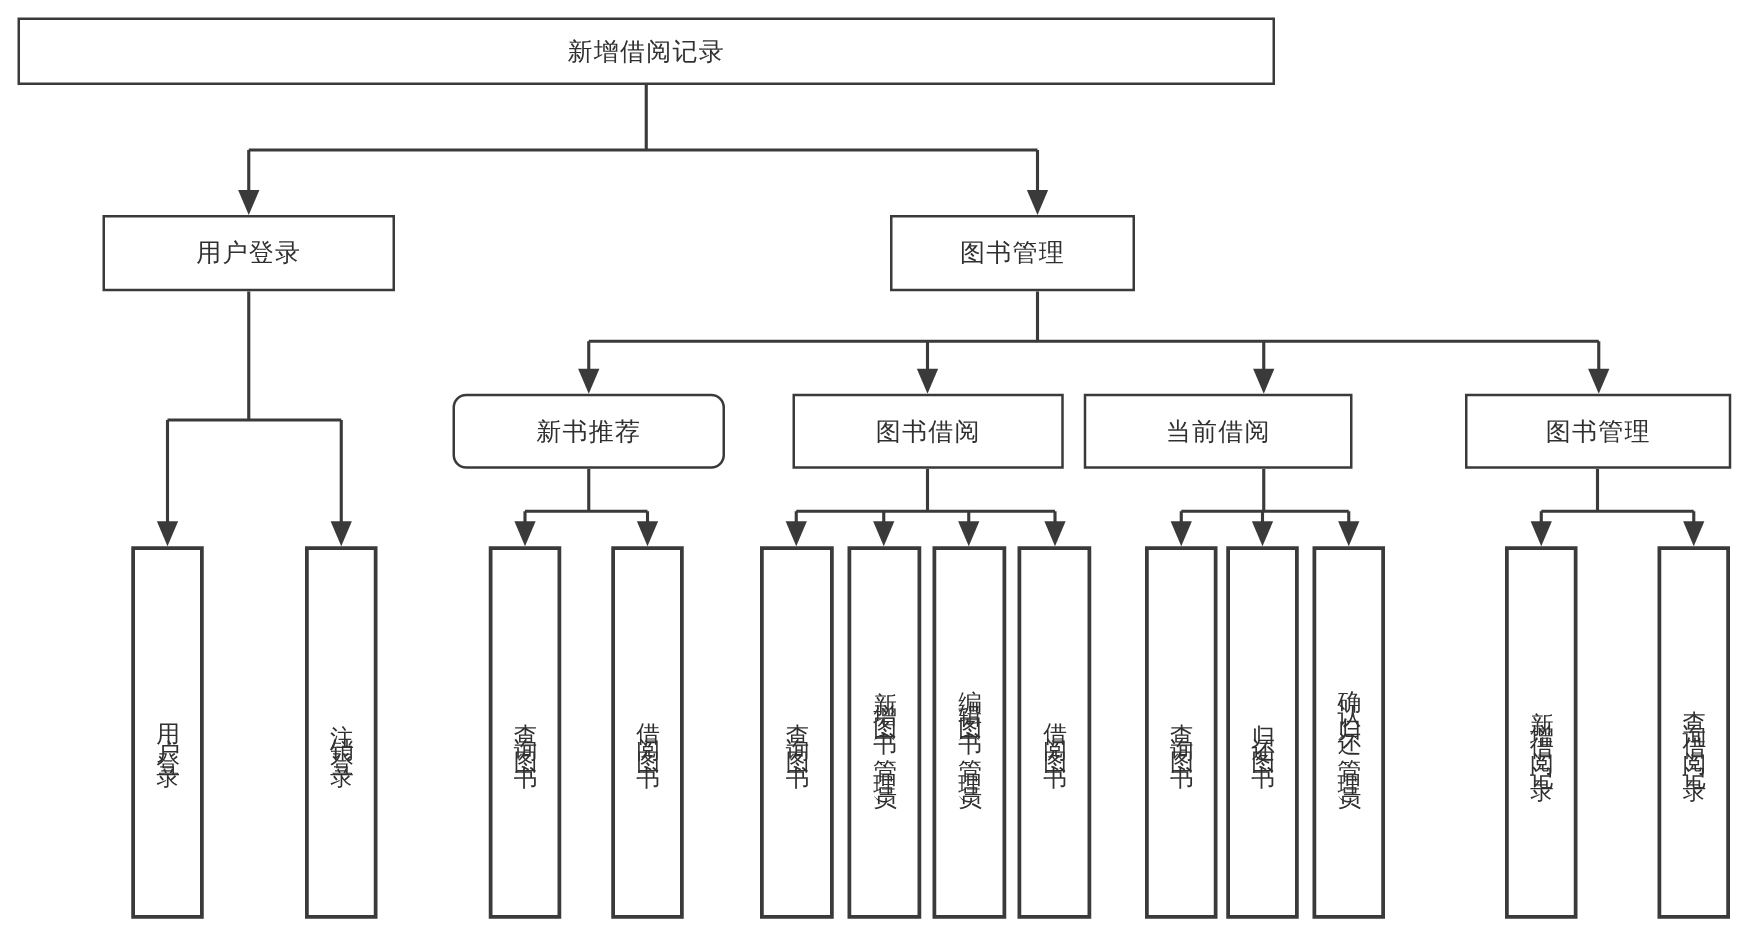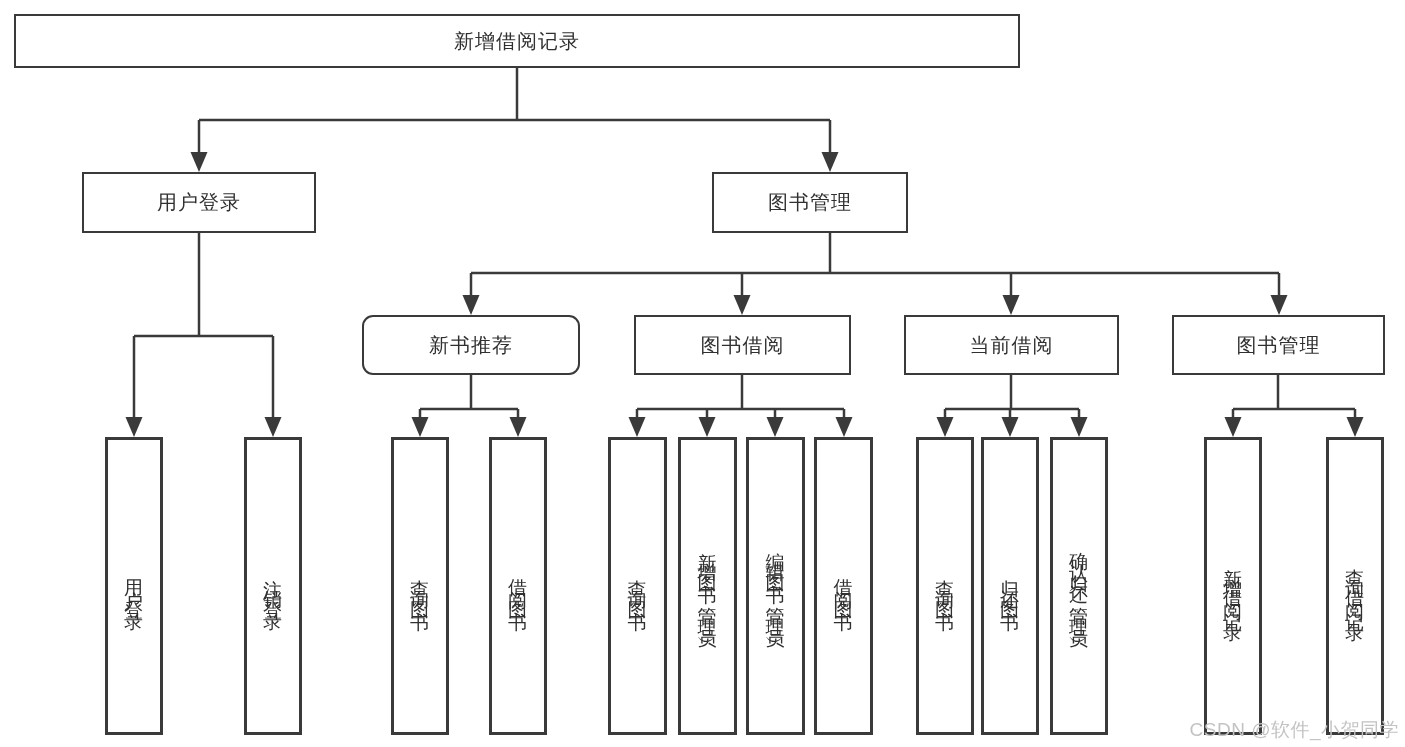--- a/index.html
+++ b/index.html
@@ -151,21 +151,21 @@
   <div class="node" style="left:712px; top:172px; width:196px; height:61px;">
     <span class="h-label">图书管理</span>
   </div>
 
   <div class="node" style="left:362px; top:315px; width:218px; height:60px;border-radius:11px;">
     <span class="h-label">新书推荐</span>
   </div>
   <div class="node" style="left:634px; top:315px; width:217px; height:60px;">
     <span class="h-label">图书借阅</span>
   </div>
-  <div class="node" style="left:904px; top:315px; width:215px; height:60px;">
+  <div class="node" style="left:867px; top:315px; width:215px; height:60px;">
     <span class="h-label">当前借阅</span>
   </div>
   <div class="node" style="left:1172px; top:315px; width:213px; height:60px;">
     <span class="h-label">图书管理</span>
   </div>
 
   <div class="node leaf" style="left:105px; top:437px; width:58px; height:298px;">
     <span class="vtext">用户登录</span>
   </div>
   <div class="node leaf" style="left:244px; top:437px; width:58px; height:298px;">
@@ -202,15 +202,14 @@
     <span class="vtext">确认归还（管理员）</span>
   </div>
 
   <div class="node leaf" style="left:1204px; top:437px; width:58px; height:298px;">
     <span class="vtext">新增借阅记录</span>
   </div>
   <div class="node leaf" style="left:1326px; top:437px; width:58px; height:298px;">
     <span class="vtext">查询借阅记录</span>
   </div>
 
-  <div class="watermark">CSDN @软件_小贺同学</div>
 
 </div>
 
 </body></html>

